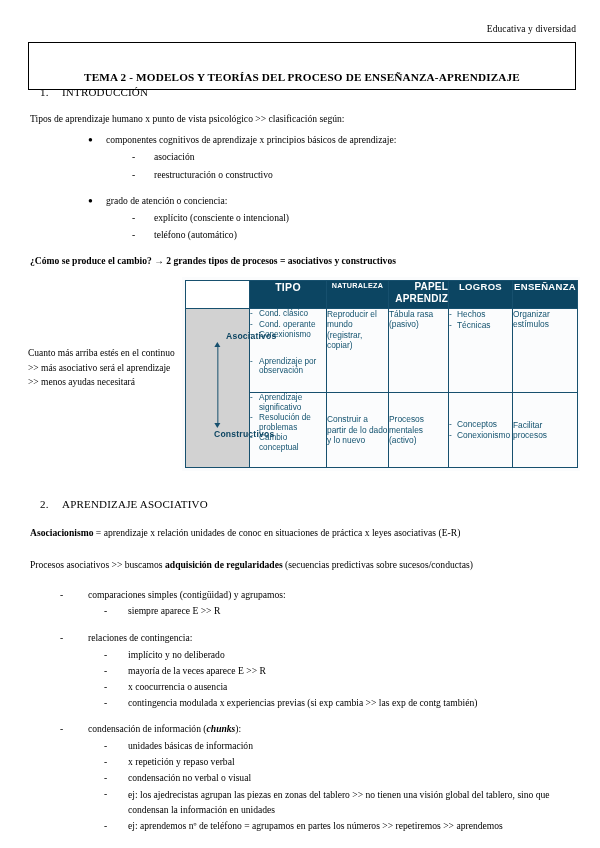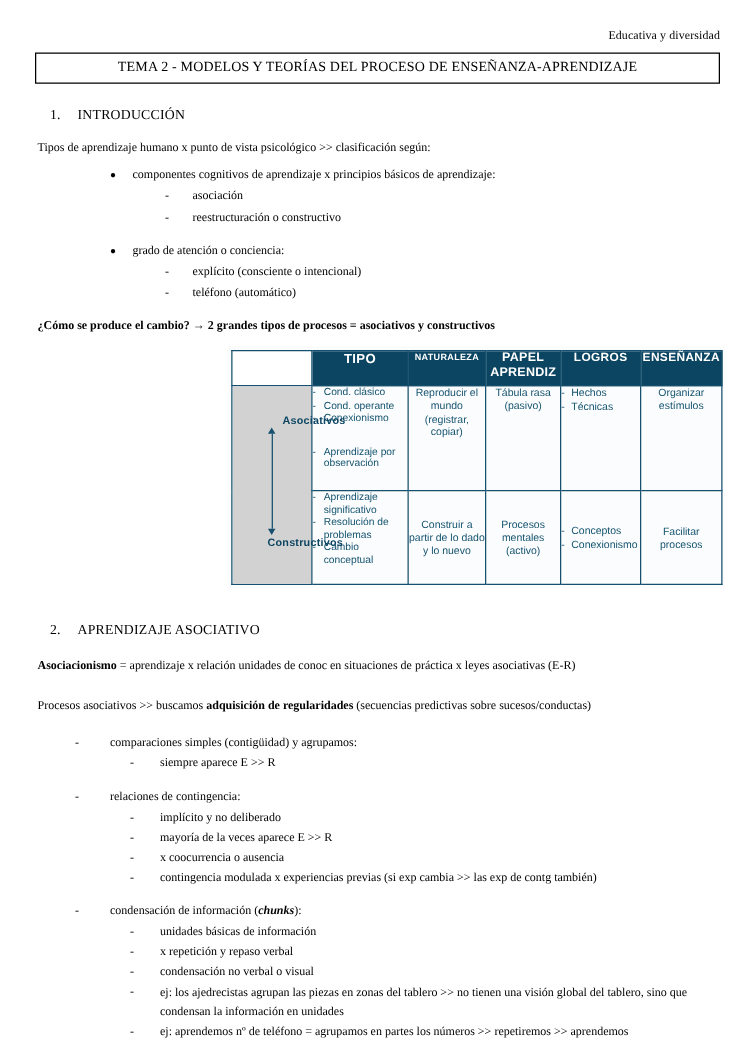--- a/index.html
+++ b/index.html
@@ -39,23 +39,24 @@
     top: 42px;
     left: 28px;
     width: 548px;
     box-sizing: border-box;
     border: 1.6px solid #000;
     padding: 5px 4px 6px 4px;
     text-align: center;
   }
   .title-box .title-text {
     font-size: 11.2px;
-    font-weight: normal;
+    font-weight: bold;
     letter-spacing: 0.15px;
     white-space: nowrap;
+    margin-top: 23px;
   }
 
   
   .section-heading {
     position: absolute;
     font-size: 11px;
     letter-spacing: 0.2px;
     white-space: nowrap;
   }
   .section-heading .num {
@@ -135,21 +136,21 @@
     vertical-align: middle;
     height: 27px;
     padding: 2px 1px;
   }
   th.corner {
     background: #ffffff;
     border: none;
   }
   th.h-tipo   { font-size: 10.5px; letter-spacing: 0.3px; margin-left: 40px; }
   th.h-nat    { font-size: 7.2px;  letter-spacing: 0.3px; }
-  th.h-papel  { font-size: 10px;   letter-spacing: 0.2px; line-height: 11.5px; }
+  th.h-papel  { font-size: 10px;   letter-spacing: 0.2px; line-height: 11.5px; text-align: right; }
   th.h-logros { font-size: 9.5px;  letter-spacing: 0.3px; }
   th.h-ens    { font-size: 9.5px;  letter-spacing: 0.3px; }
 
   td { color: #14536f; }
 
   
   td.axis {
     background: #d2d2d2;
     position: relative;
     width: 64px;
@@ -194,21 +195,20 @@
     font-size: 8.2px;
     line-height: 9.6px;
     margin-bottom: 1px;
   }
   .titem .d { flex: 0 0 9px; }
   .titem .t { flex: 1 1 auto; }
   .gap-a { height: 16px; }
 
   
   td.cen {
-    text-align: center;
     font-size: 8.4px;
     line-height: 10.4px;
     padding: 6px 3px;
     vertical-align: top;
   }
   td.cen.mid { vertical-align: middle; padding-top:0; padding-bottom:0;}
   td.nat   { width: 62px; }
   td.papel { width: 60px; }
   td.log   { width: 64px; padding: 6px 2px; text-align: left; }
   td.ens   { width: 65px; }
@@ -259,20 +259,21 @@
     <span class="mk" style="width:22px;">-</span>
     <span class="bodytext">explícito (consciente o intencional)</span>
   </div>
   <div class="row" style="top:228px; left:132px; width:440px;">
     <span class="mk" style="width:22px;">-</span>
     <span class="bodytext">teléfono (automático)</span>
   </div>
 
   <div class="tx" style="top:254px; left:30px;font-weight:bold;">¿Cómo se produce el cambio? → 2 grandes tipos de procesos = asociativos y constructivos</div>
 
+  <div class="side-note">Cuanto más arriba estés en el continuo &gt;&gt; más asociativo será el aprendizaje &gt;&gt; menos ayudas necesitará</div>
 
   <div class="table-wrap">
     <table class="matrix">
       <colgroup>
         <col style="width:64px">
           <col style="width:77px">
           <col style="width:62px">
         <col style="width:60px">
           <col style="width:64px">
           <col style="width:65px">

